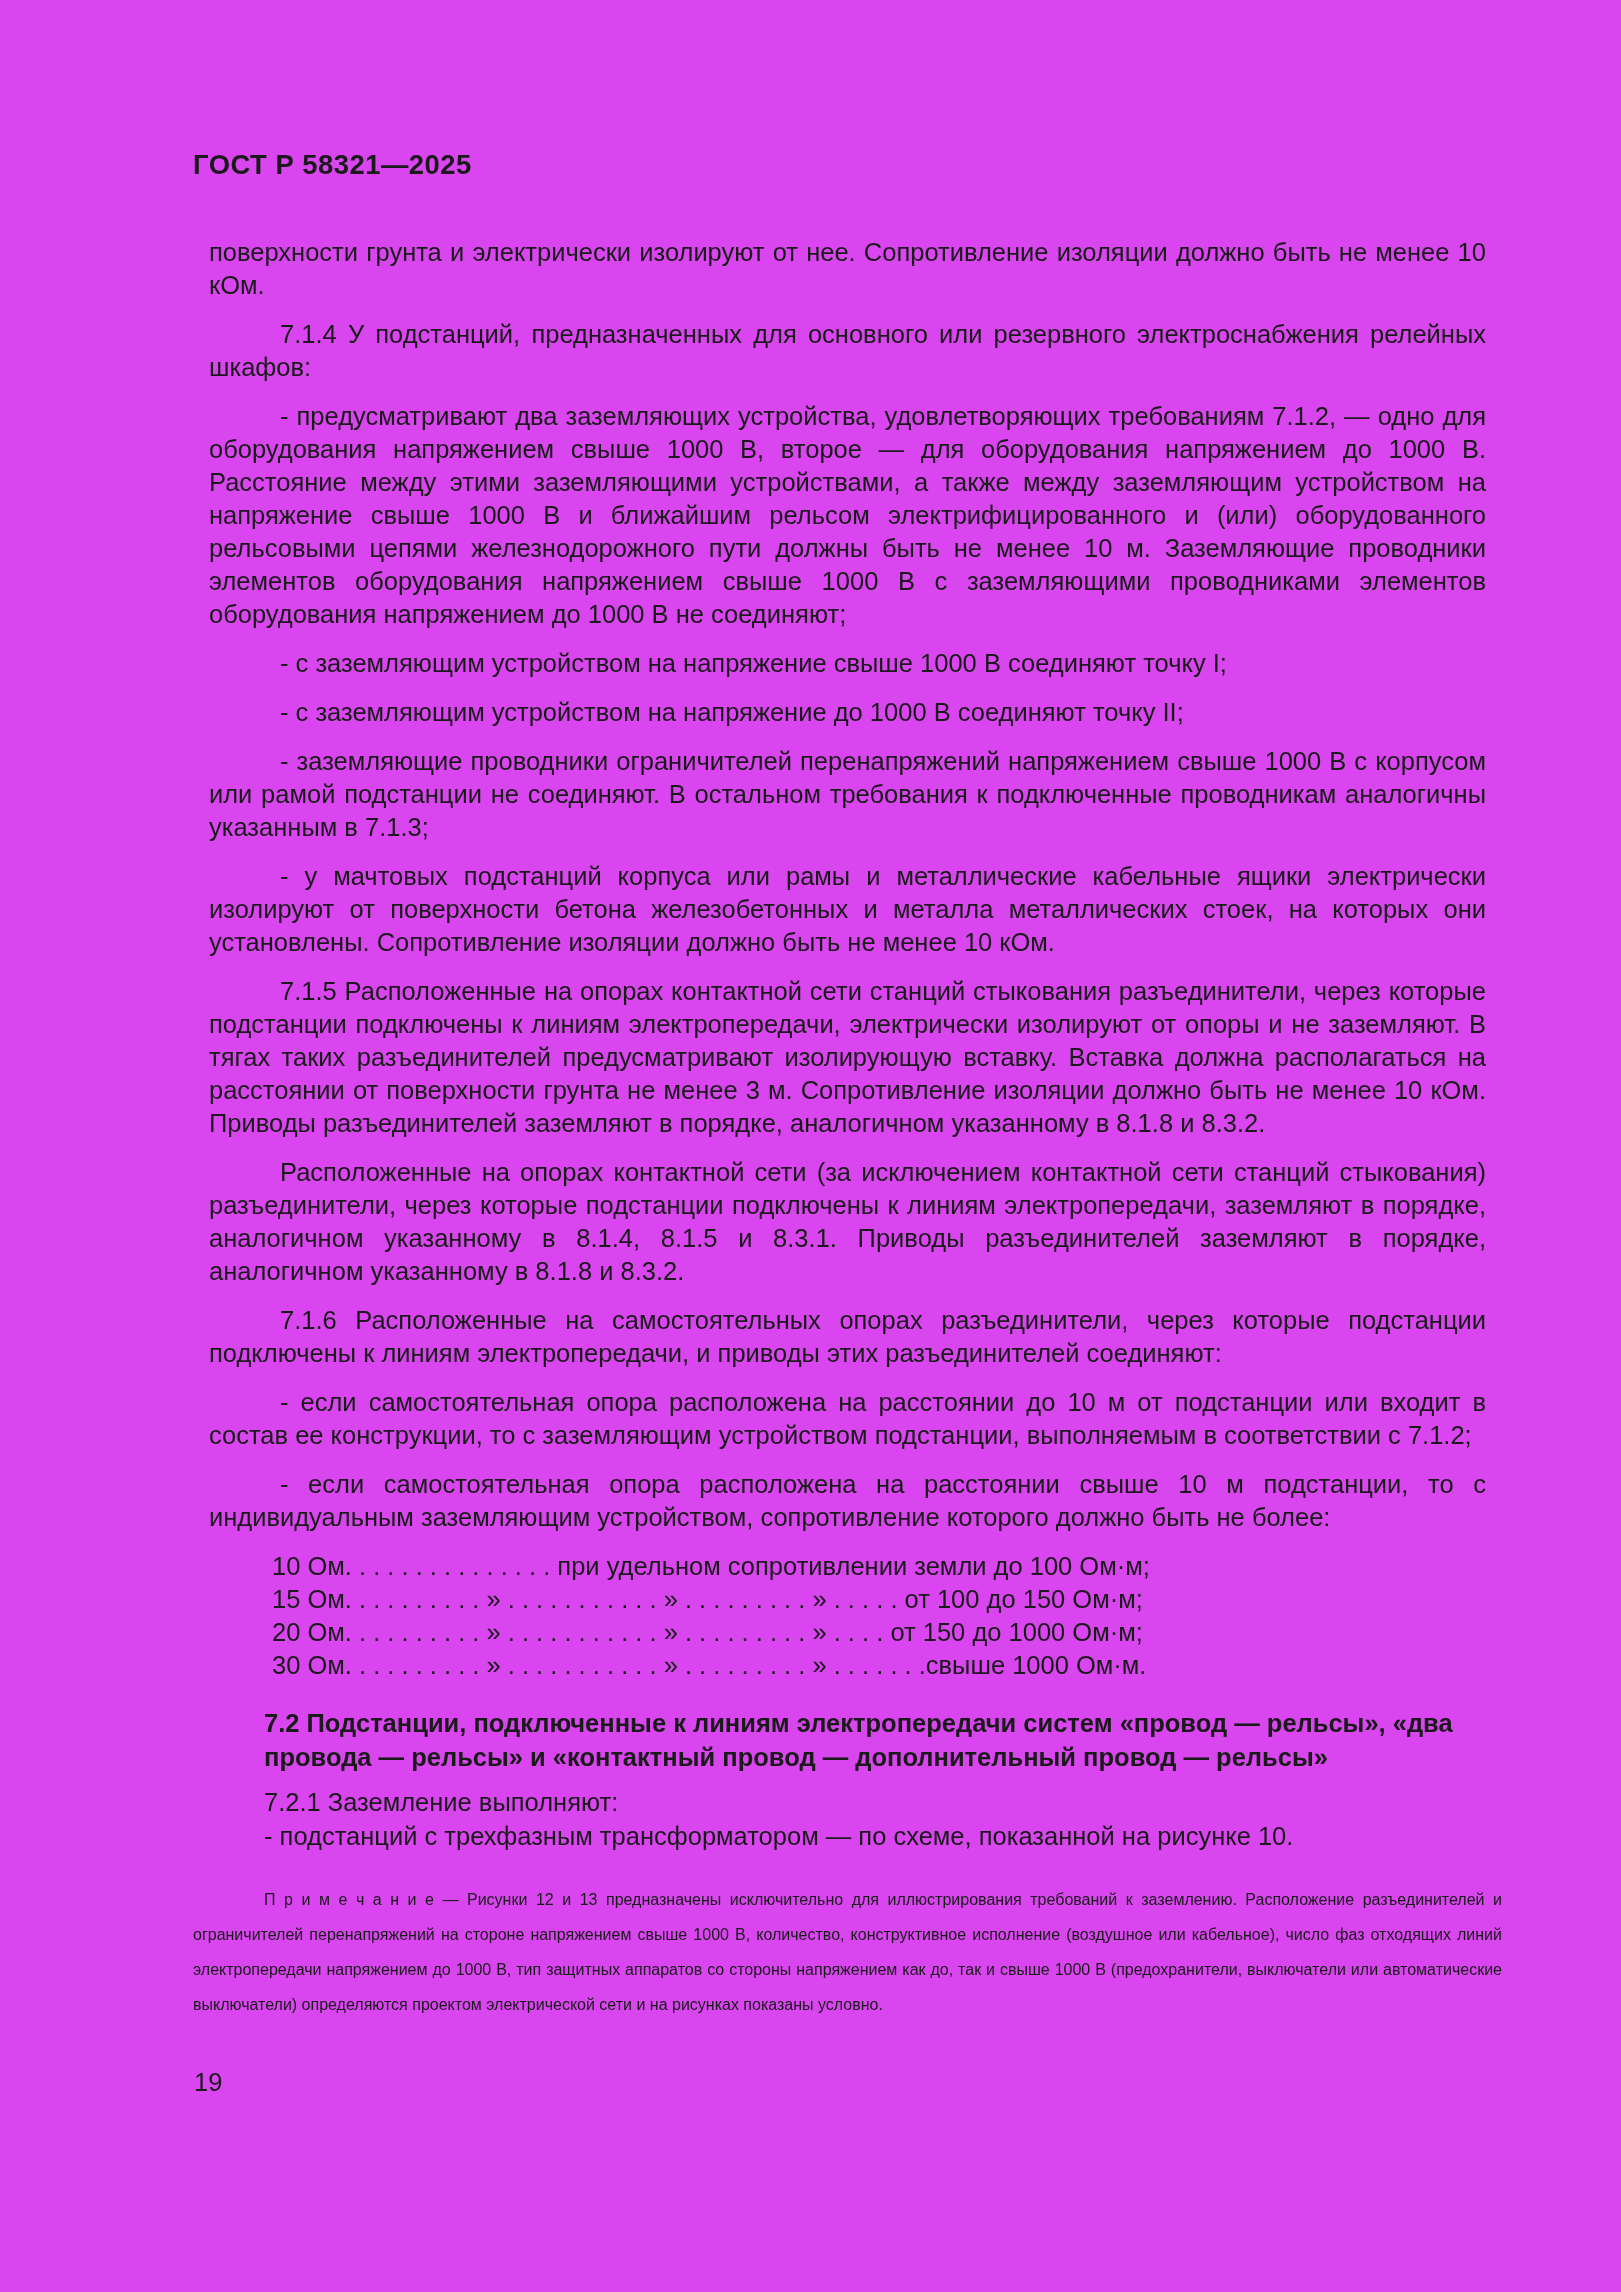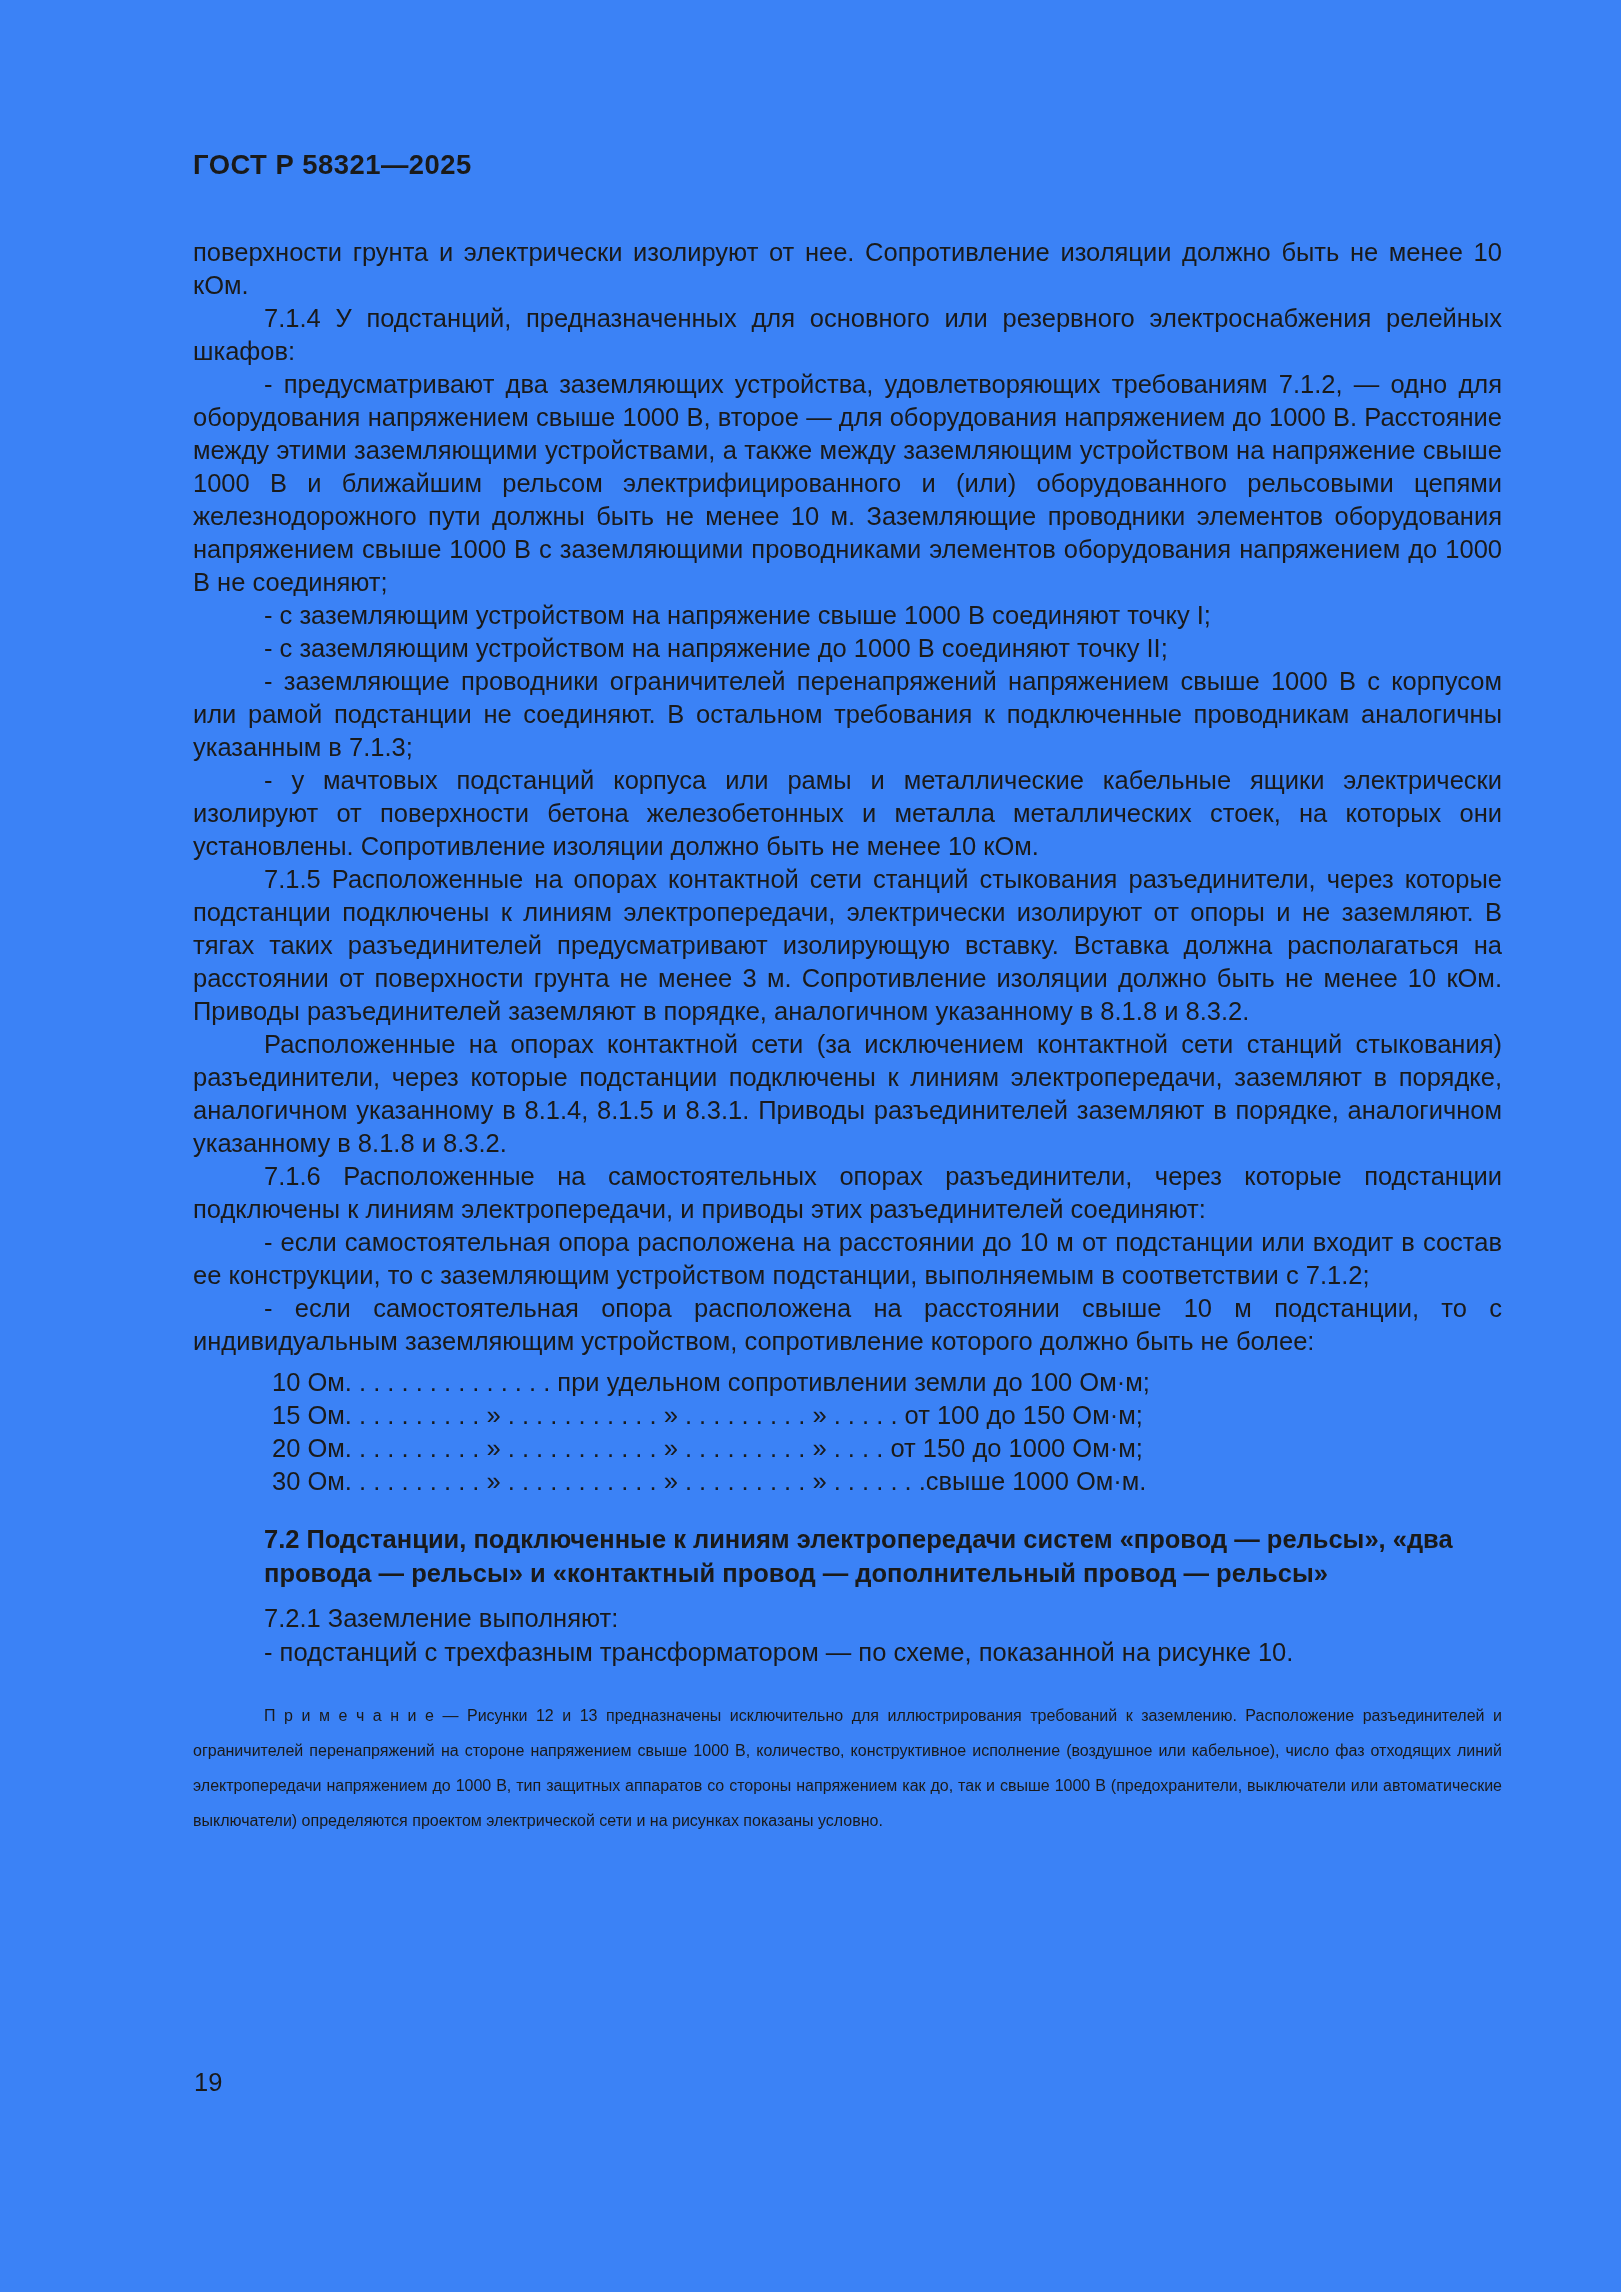--- a/index.html
+++ b/index.html
@@ -1,38 +1,38 @@
 <!DOCTYPE html>
 <html lang="ru"><head>
 <meta charset="utf-8">
 <style>
   html, body { margin: 0; padding: 0; background: #e8e8e8; }
   .page {
     position: relative;
     width: 1621px;
     height: 2293px;
-    background: #3b82f6;
+    background: #d946ef;
     color: #1a1a1a;
     font-family: "Liberation Sans", "DejaVu Sans", sans-serif;
     overflow: hidden;
   }
   .content {
     position: absolute;
     left: 193px;
     top: 149px;
     width: 1309px;
   }
   .doc-header {
     font-size: 27.4px;
     font-weight: bold;
     letter-spacing: 0.5px;
     margin: 0 0 55px 0;
   }
   .body-text p.para {
-    margin: 0;
+    margin: 16px;
     font-size: 25.5px;
     line-height: 33px;
     text-align: justify;
   }
   .body-text p.indent { text-indent: 71px; }
   .dotlist {
     margin: 8px;
     padding-left: 71px;
     font-size: 25.5px;
     line-height: 33px;

